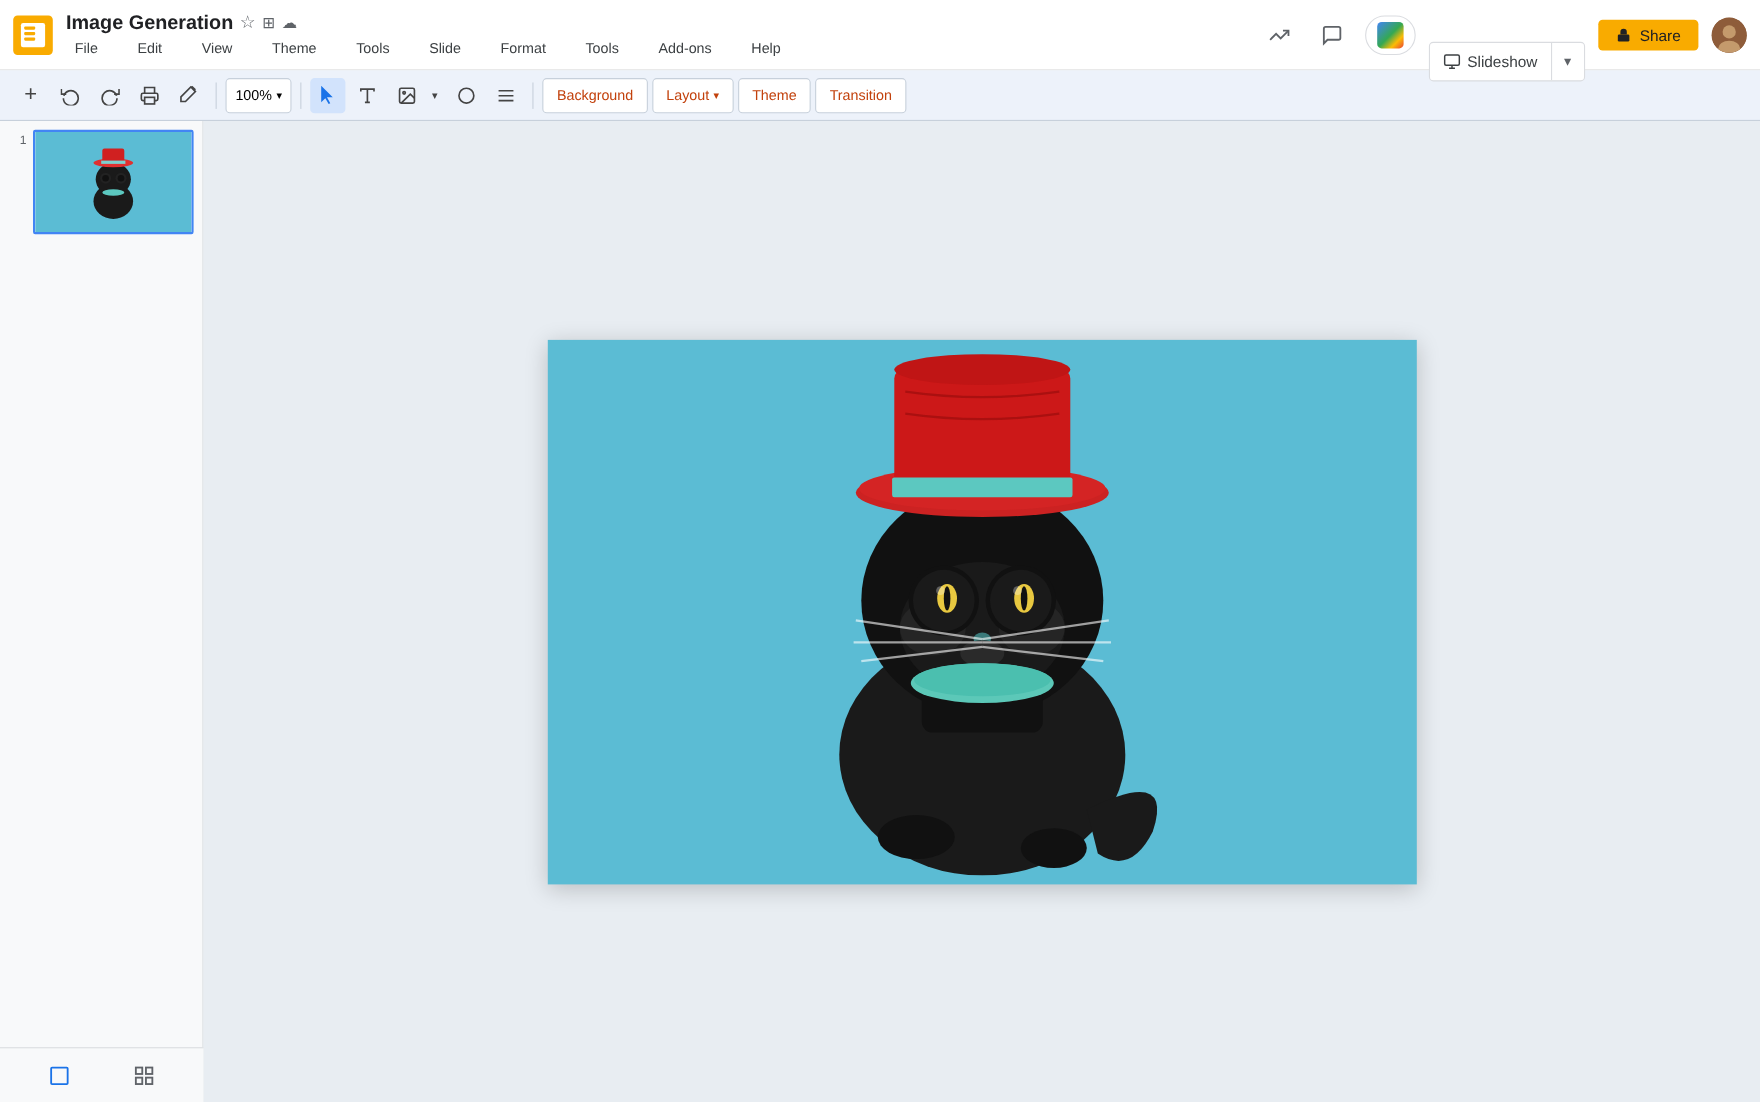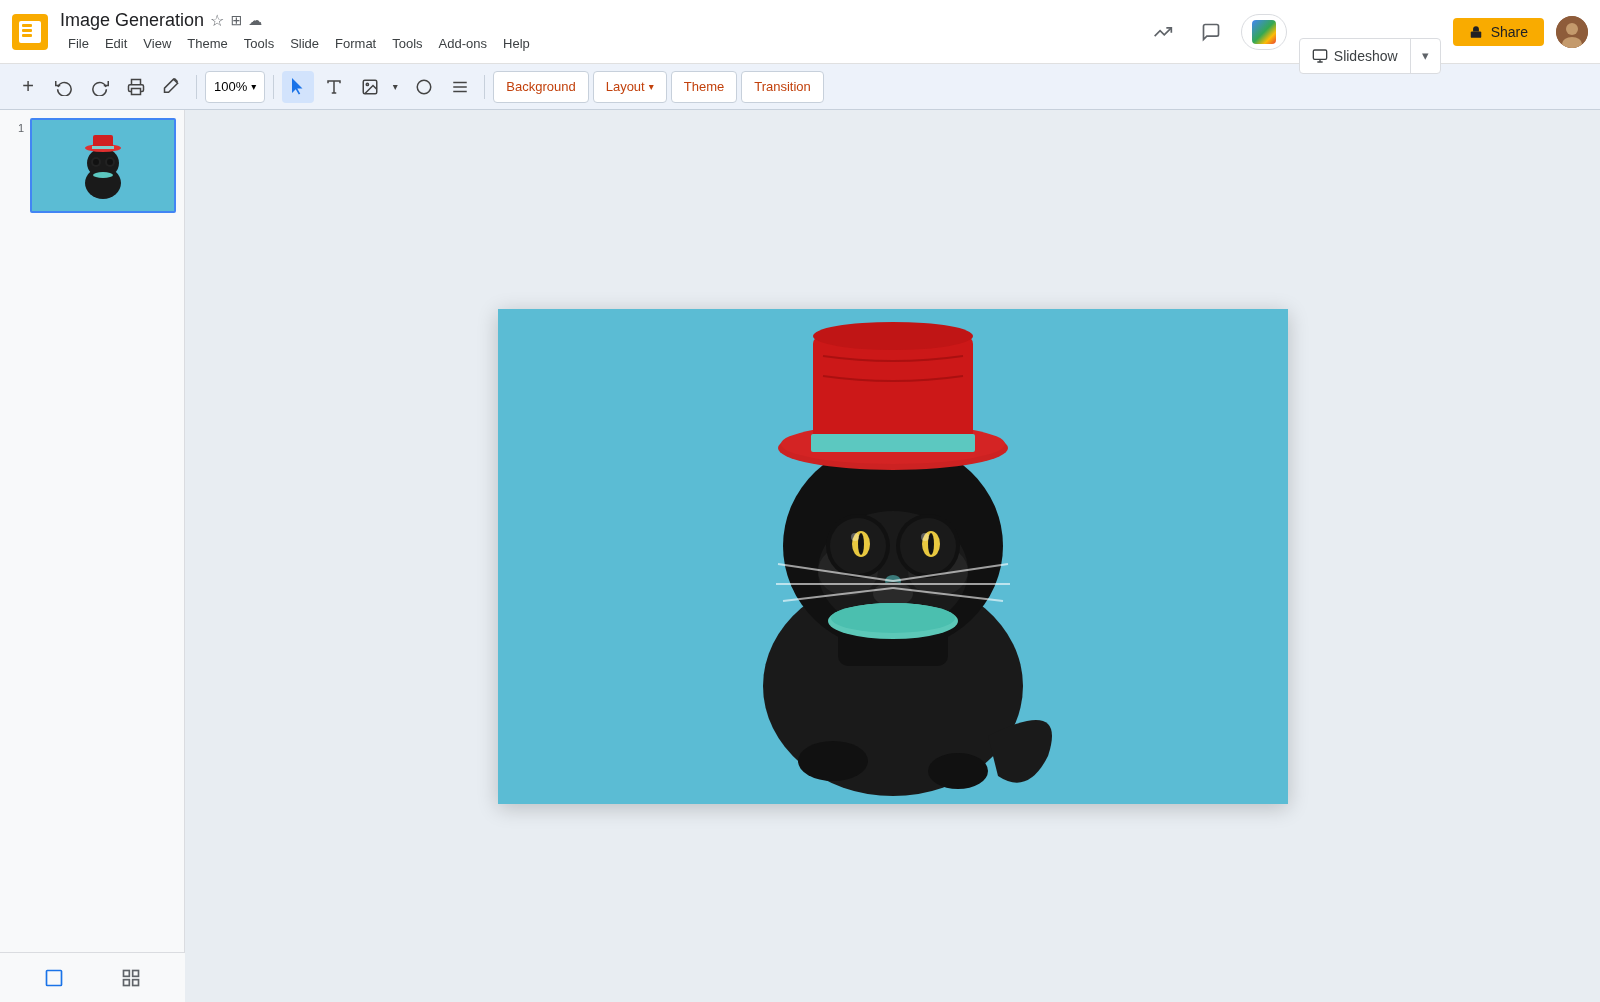--- a/index.html
+++ b/index.html
@@ -38,27 +38,27 @@
       box-shadow: 0 5px 0 #f9ab00, 0 10px 0 #f9ab00;
     }
     #doc-title-area {
       display: flex; flex-direction: column;
       margin-right: 20px;
     }
     #doc-title-row {
       display: flex; align-items: center; gap: 6px;
     }
     #doc-title {
-      font-size: 18px; color: #202124; font-weight: 400;
+      font-size: 18px; color: #202124; font-weight: 700;
     }
     #doc-icons {
       display: flex; gap: 6px; align-items: center;
     }
     #menu-bar {
-      display: flex; gap: 0; align-items: center;
+      display: flex; gap: 20px; align-items: center;
       margin-top: 2px;
     }
     .menu-item {
       padding: 3px 8px;
       color: #3c4043;
       font-size: 13px;
       cursor: pointer;
       border-radius: 3px;
     }
 

